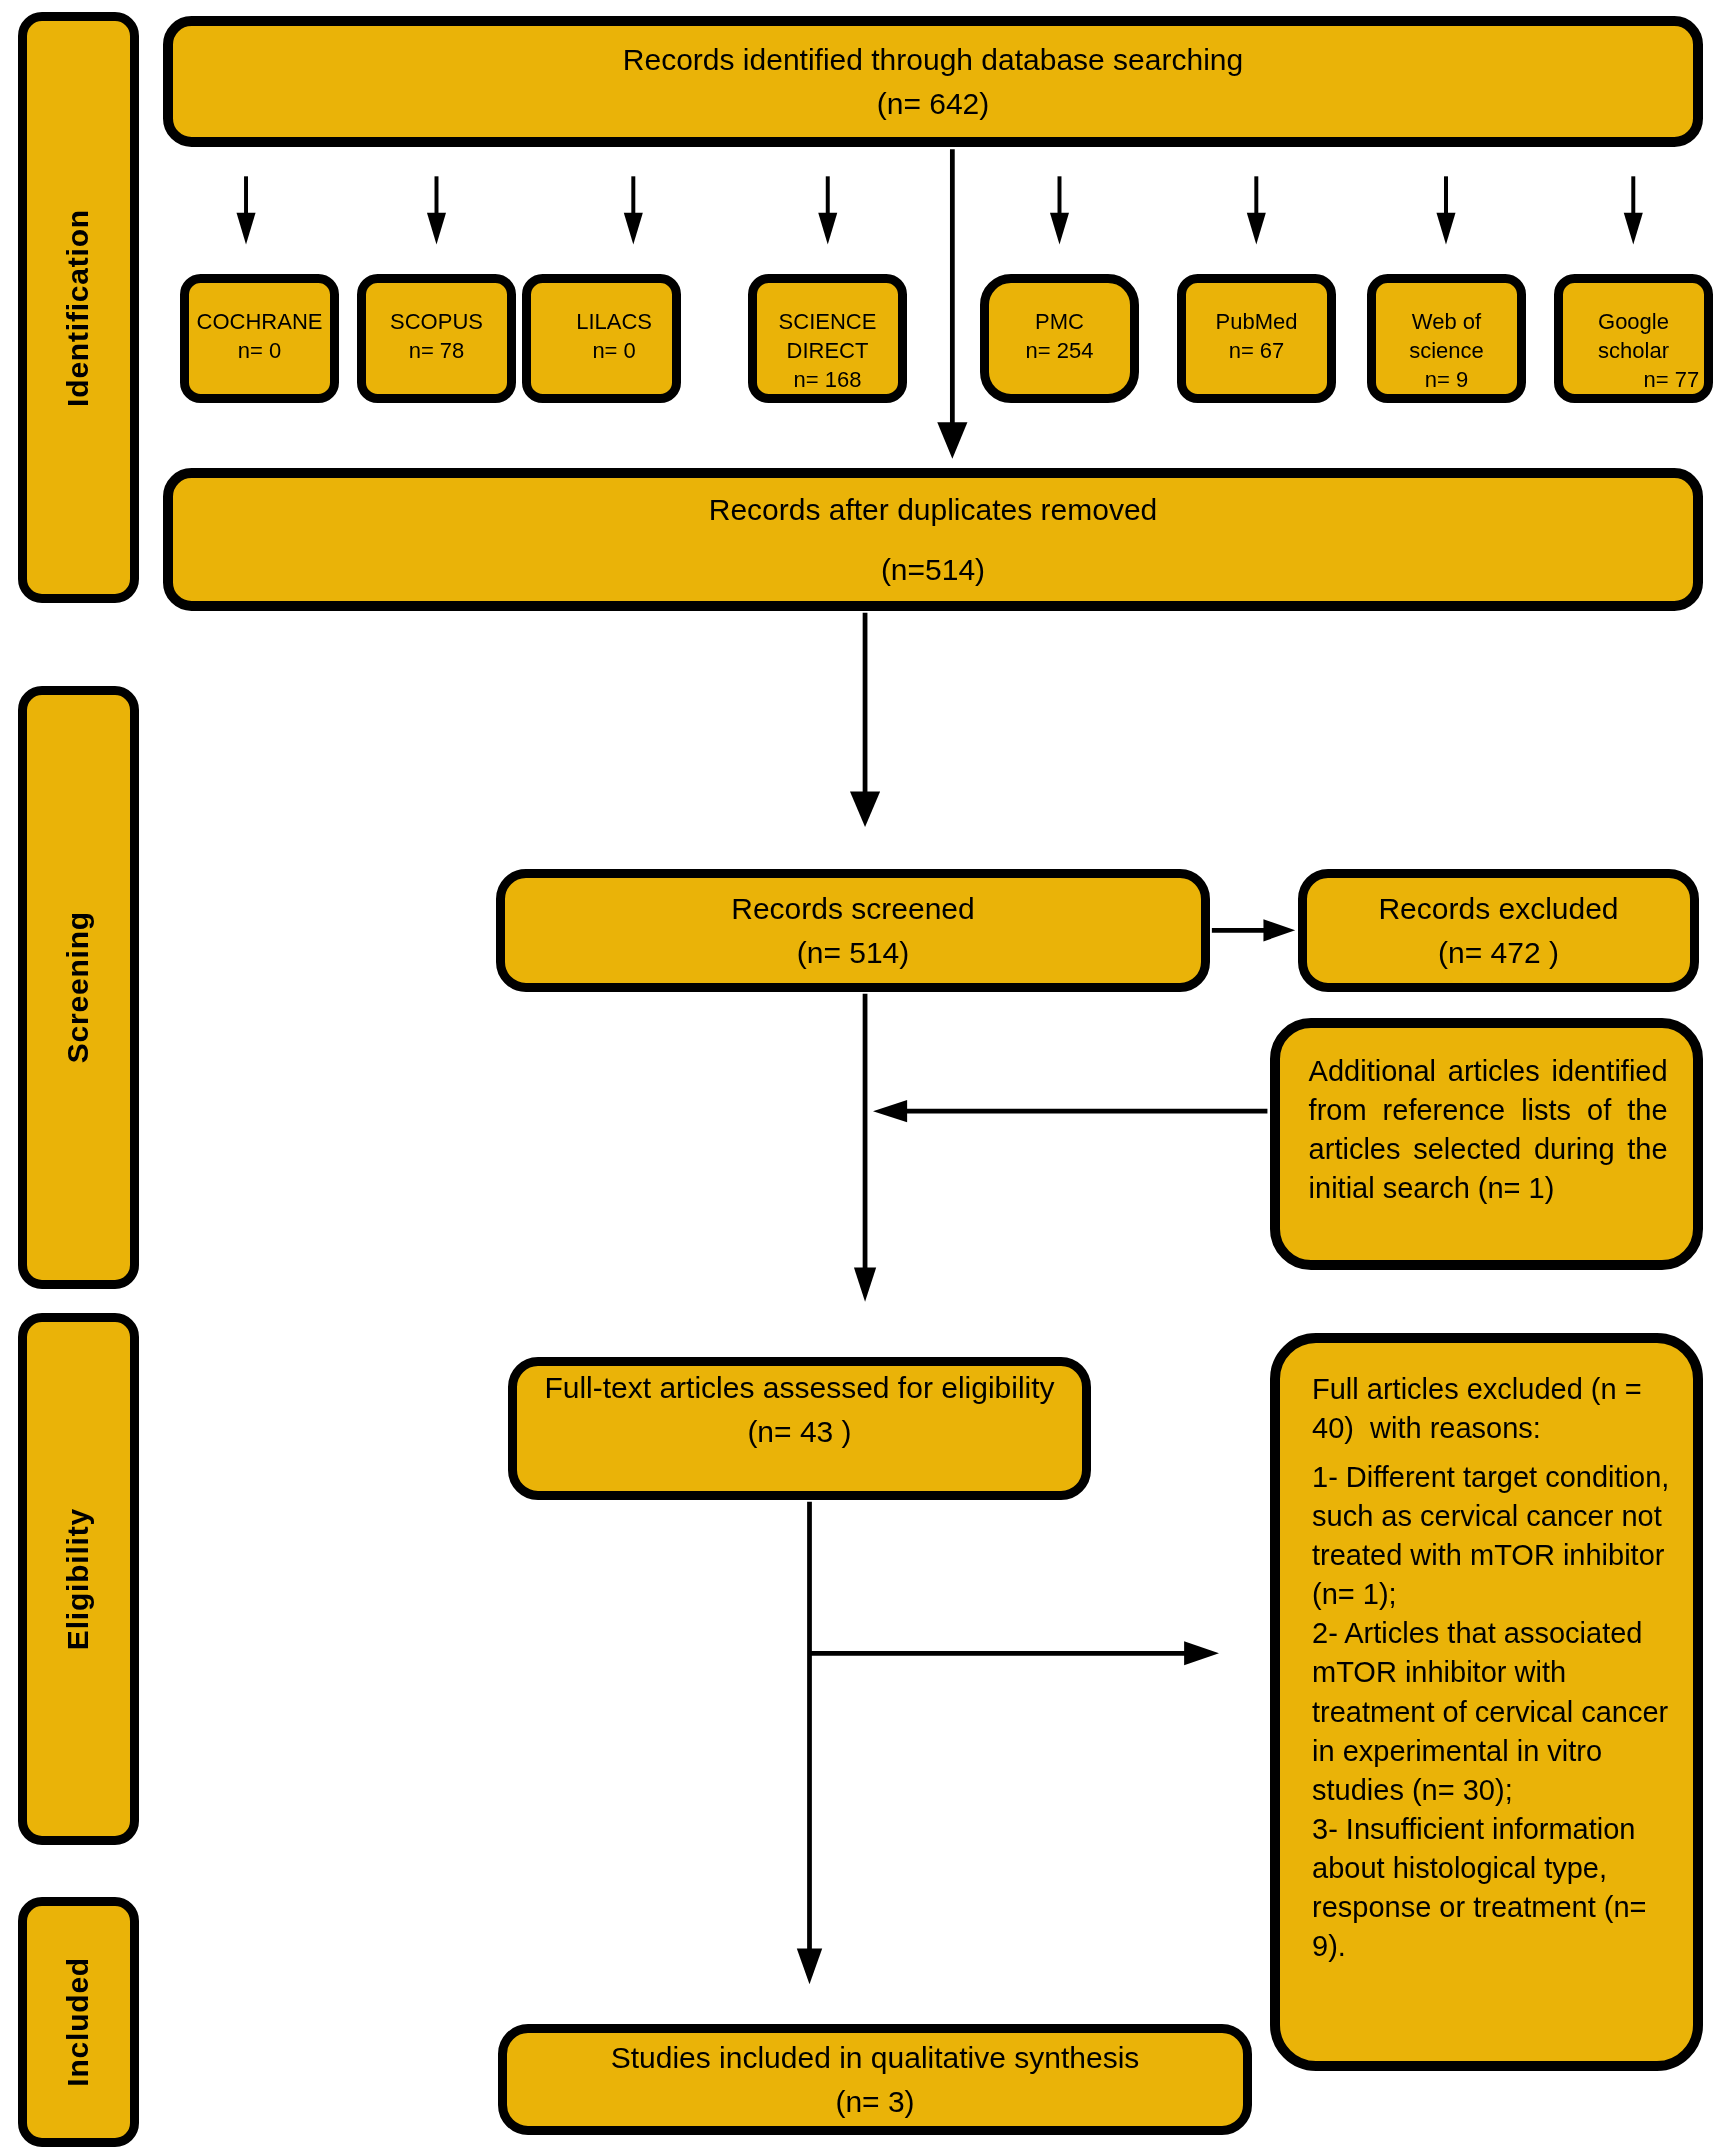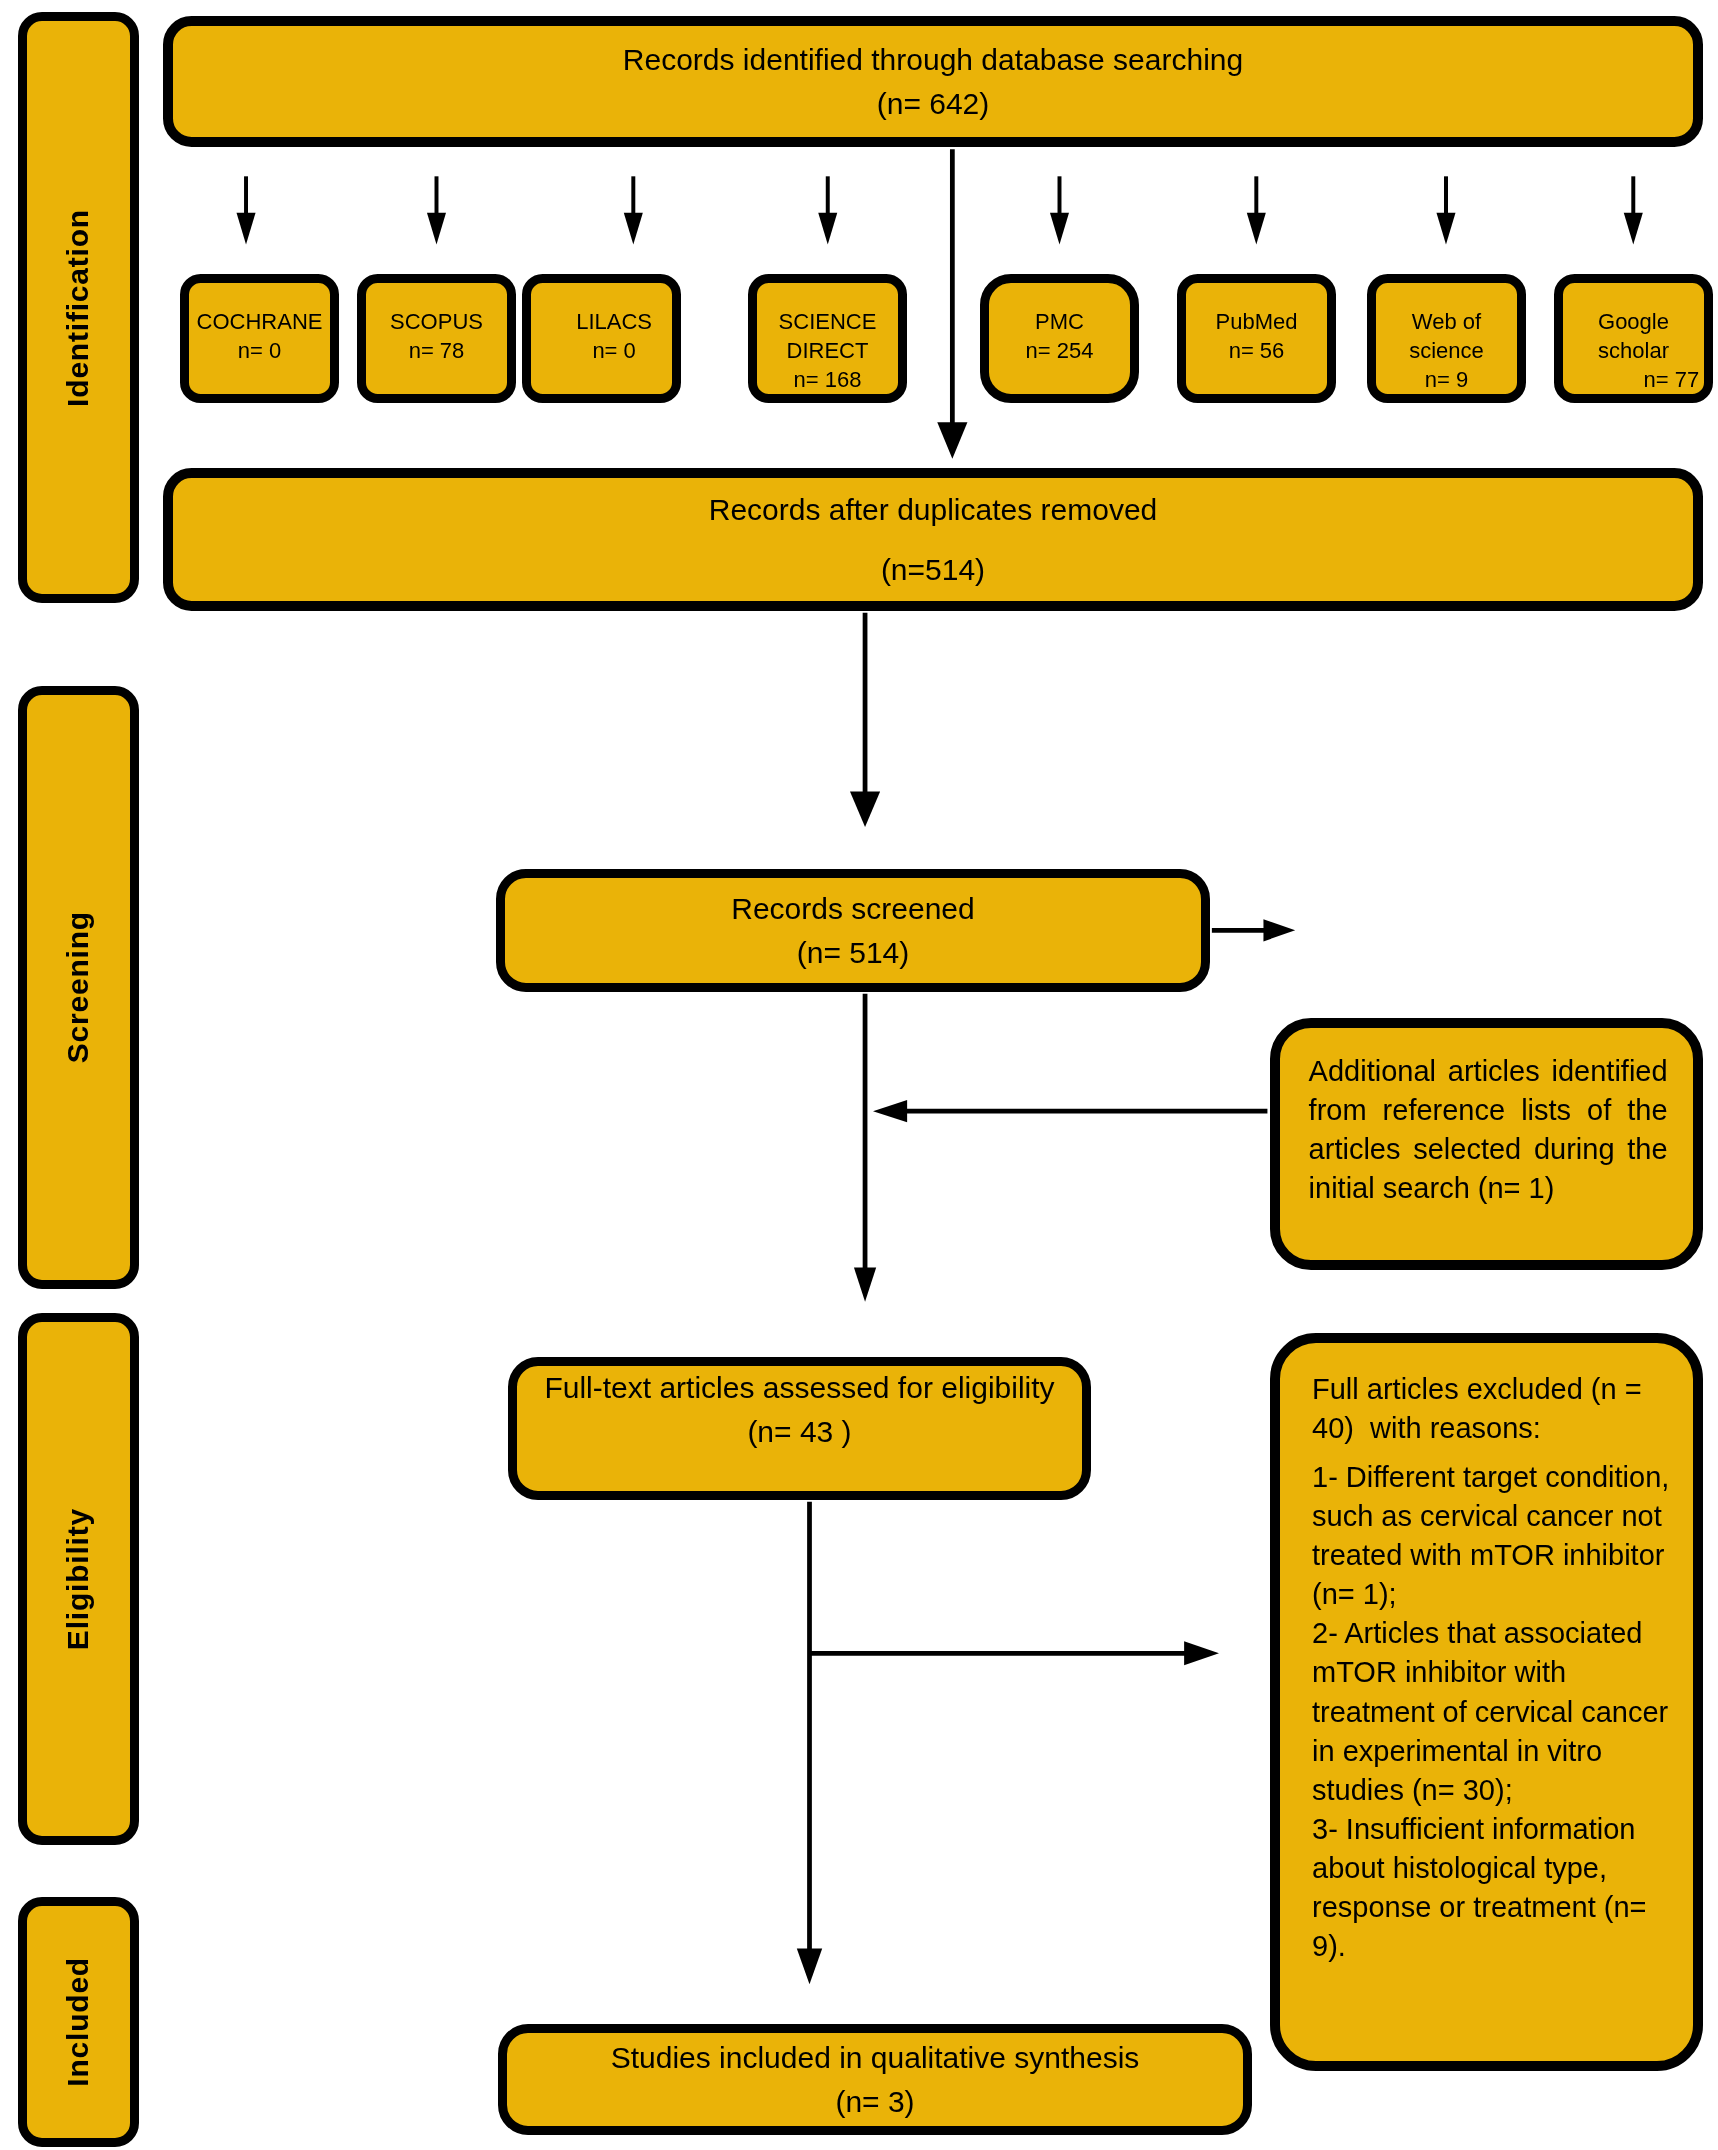--- a/index.html
+++ b/index.html
@@ -68,39 +68,43 @@
   <div class="box db" style="left:748px;top:274px;width:159px;height:129px;">
     <div>SCIENCE DIRECT</div>
     <div>n= 168</div>
   </div>
   <div class="box db" style="left:980px;top:274px;width:159px;height:129px;border-radius:31px;">
     <div>PMC</div>
     <div>n= 254</div>
   </div>
   <div class="box db" style="left:1177px;top:274px;width:159px;height:129px;">
     <div>PubMed</div>
-    <div>n= 56</div>
+    <div>n= 67</div>
   </div>
   <div class="box db" style="left:1367px;top:274px;width:159px;height:129px;">
     <div>Web of science</div>
     <div>n= 9</div>
   </div>
   <div class="box db" style="left:1554px;top:274px;width:159px;height:129px;align-items:flex-end;">
     <div>Google scholar</div>
     <div>n= 77</div>
   </div>
 
   <div class="box big" style="left:163px;top:468px;width:1540px;height:143px;gap:17px;">
     <div>Records after duplicates removed</div>
     <div class="cnt">(n=514)</div>
   </div>
 
   <div class="box mid" style="left:496px;top:869px;width:714px;height:123px;">
     <div>Records screened</div>
     <div class="cnt">(n= 514)</div>
+  </div>
+  <div class="box mid" style="left:1298px;top:869px;width:401px;height:123px;">
+    <div>Records excluded</div>
+    <div class="cnt">(n= 472 )</div>
   </div>
 
   <div class="box textbox" style="left:1270px;top:1018px;width:433px;height:252px;padding:24px 25.4px 16px 28.6px;">
     <div>Additional articles identified from reference lists of the articles selected during the initial search (n= 1)</div>
   </div>
 
   <div class="box mid" style="left:508px;top:1357px;width:583px;height:143px;justify-content:flex-start;">
     <div>Full-text articles assessed for eligibility</div>
     <div class="cnt">(n= 43 )</div>
   </div>

